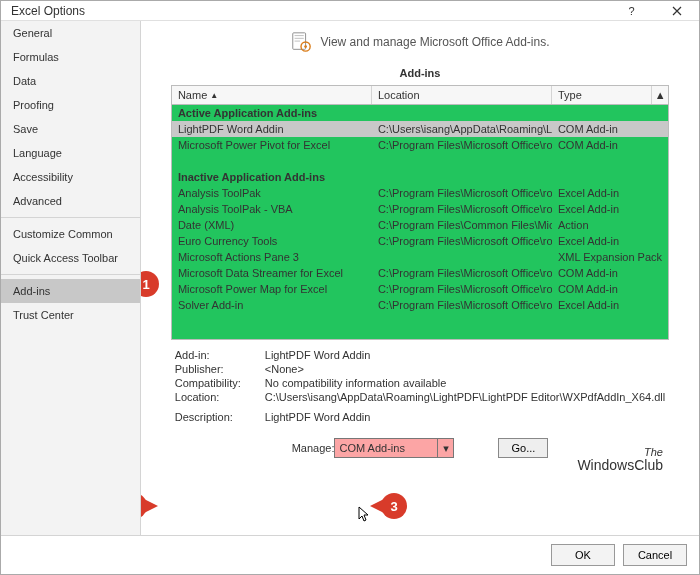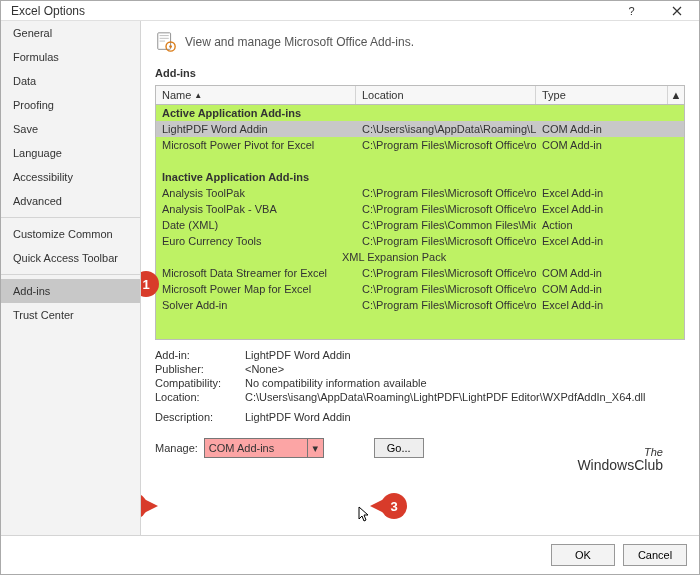--- a/index.html
+++ b/index.html
@@ -6,46 +6,46 @@
 body { font-family: "Segoe UI", Tahoma, sans-serif; font-size: 11px; background: #fff; color: #333; width: 700px; height: 575px; overflow: hidden; }
 .dialog { width: 700px; height: 575px; border: 1px solid #aaa; display: flex; flex-direction: column; background: #fff; }
 .titlebar { height: 20px; background: #fff; display: flex; align-items: center; padding: 0 0 0 10px; border-bottom: 1px solid #e0e0e0; }
 .titlebar .title { flex: 1; font-size: 12px; }
 .titlebar .tb-btn { width: 45px; height: 30px; display: flex; align-items: center; justify-content: center; color: #333; }
 .body { flex: 1; display: flex; overflow: hidden; }
 .sidebar { width: 140px; background: #f3f3f3; border-right: 1px solid #d4d4d4; display: flex; flex-direction: column; }
 .sidebar .item { padding: 6px 12px; font-size: 11px; cursor: pointer; border-bottom: 0; }
 .sidebar .item.selected { background: #c8c8c8; }
 .sidebar .divider { height: 1px; background: #d4d4d4; margin: 4px 0; }
-.content { flex: 1; padding: 10px 14px 8px 14px; display: flex; flex-direction: column; overflow: hidden; position: relative; }
+.content { flex: 1; padding: 10px 14px 8px 14px; display: flex; flex-direction: column; overflow: hidden; position: relative; align-items: center; }
 .header-row { display: flex; align-items: center; gap: 8px; margin-bottom: 14px; }
 .header-icon { width: 22px; height: 22px; position: relative; }
 .header-icon svg { width: 22px; height: 22px; }
 .header-text { font-size: 12px; color: #555; }
 .section-title { font-weight: bold; font-size: 11px; margin-bottom: 6px; }
 .table-wrap { border: 1px solid #bcbcbc; height: 255px; overflow: hidden; display: flex; flex-direction: column; font-size: 11px; }
 .table-head { display: flex; background: #f7f7f7; border-bottom: 1px solid #bcbcbc; }
 .th { padding: 3px 6px; border-right: 1px solid #d4d4d4; font-weight: normal; display: flex; align-items: center; gap: 3px; }
 .th.name { width: 200px; }
 .th.loc { width: 180px; }
 .th.type { flex: 1; }
 .th.scroll { width: 16px; border-right: 0; display:flex; justify-content:center; }
-.table-body { flex: 1; overflow: hidden; background: #bef264; }
+.table-body { flex: 1; overflow: hidden; background: #22c55e; }
 .trow { display: flex; padding: 1px 0; }
 .trow .cell { padding: 1px 6px; white-space: nowrap; overflow: hidden; text-overflow: clip; }
 .trow .cell.name { width: 200px; }
 .trow .cell.loc { width: 180px; }
 .trow .cell.type { flex: 1; }
 .trow.group { font-weight: bold; }
 .trow.selected { background: #c8c8c8; }
 .details { margin-top: 8px; font-size: 11px; }
 .drow { display: flex; padding: 1px 0; }
 .drow .lab { width: 90px; color: #333; }
 .drow .val { flex: 1; color: #333; white-space: nowrap; overflow: hidden; }
-.manage-row { margin-top: 14px; display: flex; align-items: center; gap: 6px; }
+.manage-row { margin-top: 14px; display: flex; align-items: center; }
 .manage-row .lab { font-size: 11px; }
 .select { border: 1px solid #777; height: 20px; width: 120px; display: flex; align-items: center; padding: 0 4px; font-size: 11px; background: #fca5a5; position: relative; }
 .select .arrow { position: absolute; right: 0; top: 0; width: 16px; height: 18px; border-left: 1px solid #777; display:flex; align-items:center; justify-content:center; }
 .go-btn { border: 1px solid #888; background: #eee; height: 20px; padding: 0 12px; font-size: 11px; cursor: pointer; margin-left: 44px; }
 .footer { border-top: 1px solid #d4d4d4; padding: 8px 12px; display: flex; justify-content: flex-end; gap: 8px; }
 .footer button { width: 64px; height: 22px; font-size: 11px; border: 1px solid #999; background: #f3f3f3; cursor: pointer; }
 .callout { position: absolute; width: 26px; height: 26px; border-radius: 50%; background: #d83b2a; color: #fff; display: flex; align-items: center; justify-content: center; font-size: 13px; font-weight: bold; z-index: 10; }
 .callout::before { content: ""; position: absolute; left: -18px; top: 6px; border: 7px solid transparent; border-right: 14px solid #d83b2a; }
 .callout.rev::before { left: auto; right: -18px; border: 7px solid transparent; border-left: 14px solid #d83b2a; }
 .watermark { position: absolute; right: 36px; bottom: 62px; font-family: "Segoe UI", sans-serif; font-size: 14px; color: #333; text-align: right; line-height: 1.1; }
@@ -140,20 +140,21 @@
               <div class="cell name">Date (XML)</div>
               <div class="cell loc">C:\Program Files\Common Files\Microsoft</div>
               <div class="cell type">Action</div>
             </div>
           <div class="trow">
               <div class="cell name">Euro Currency Tools</div>
               <div class="cell loc">C:\Program Files\Microsoft Office\root\Of</div>
               <div class="cell type">Excel Add-in</div>
             </div>
           <div class="trow">
+              <div class="cell name">Microsoft Actions Pane 3</div>
               <div class="cell loc"></div>
               <div class="cell type">XML Expansion Pack</div>
             </div>
           <div class="trow">
               <div class="cell name">Microsoft Data Streamer for Excel</div>
               <div class="cell loc">C:\Program Files\Microsoft Office\root\Of</div>
               <div class="cell type">COM Add-in</div>
             </div>
           <div class="trow">
               <div class="cell name">Microsoft Power Map for Excel</div>

